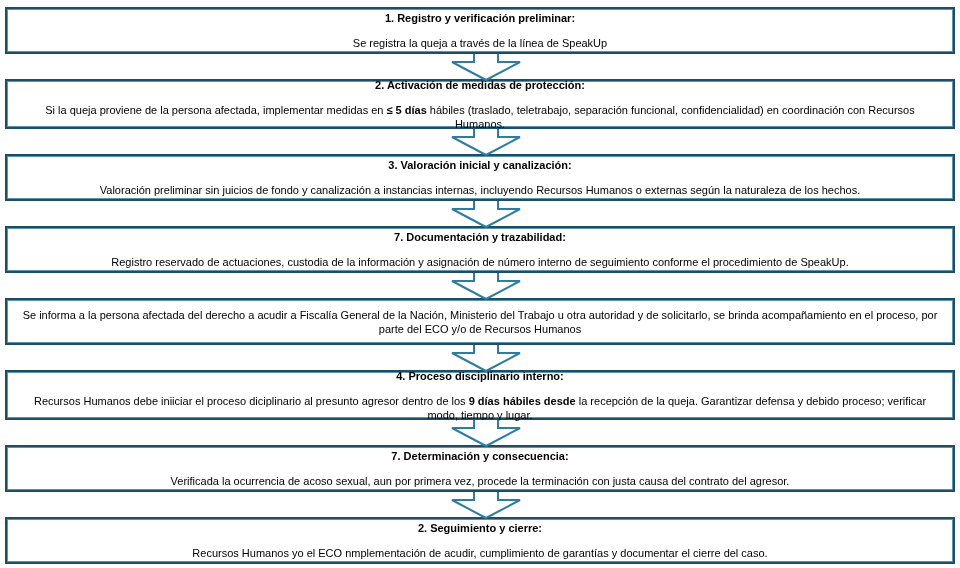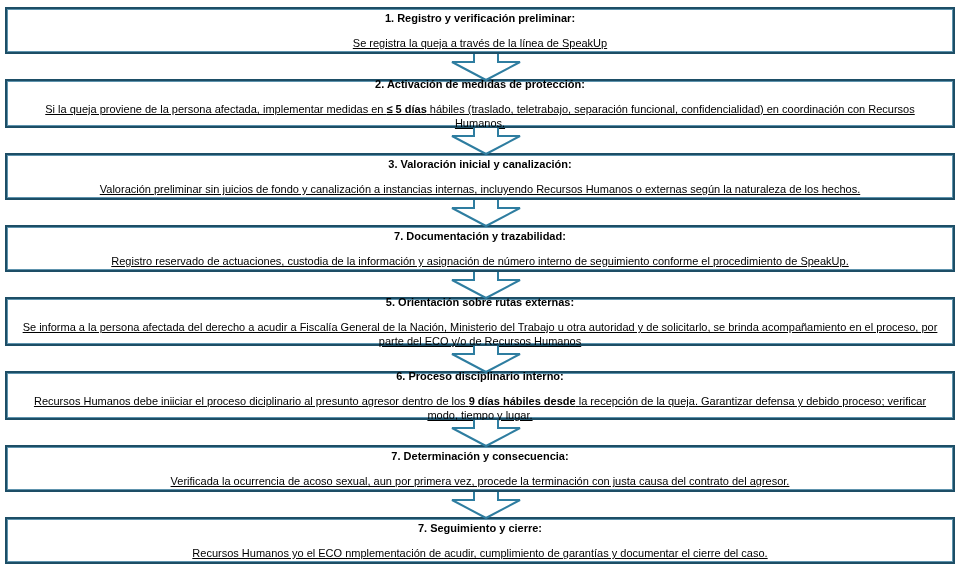--- a/index.html
+++ b/index.html
@@ -15,21 +15,21 @@
     background: #ffffff;
     border: 2px solid #1d4e66;
     box-shadow: inset 0 0 0 1px #5e93ad;
     display: flex; flex-direction: column; justify-content: center;
     gap: 11px;
     padding: 3px 14px;
     text-align: center;
     position: relative; z-index: 1;
   }
   .step-title { font-size: 11px; font-weight: bold; line-height: 14px; }
-  .step-body  { font-size: 11px; line-height: 14px; text-decoration: underline; }
+  .step-body  { font-size: 11px; line-height: 14px; }
   .step-body .b { font-weight: bold; }
   .arrow-gap {
     height: 25px; flex: 0 0 25px;
     display: flex; justify-content: center; align-items: flex-start;
     position: relative; z-index: 3;
   }
   .arrow-gap svg { display: block; transform: translateX(6px); overflow: visible; }
 </style>
 </head>
 <body>
@@ -70,47 +70,46 @@
     <div class="step-title">7. Documentación y trazabilidad:</div>
     <div class="step-body"><span>Registro reservado de actuaciones, custodia de la información y asignación de número interno de seguimiento conforme el procedimiento de SpeakUp.</span></div>
   </div>
   <div class="arrow-gap">
     <svg width="76" height="28" viewBox="0 0 76 28">
       <path d="M26 0 L26 8 L4 8 L38 26 L72 8 L50 8 L50 0" fill="#ffffff" stroke="#2e7da0" stroke-width="2"></path>
     </svg>
   </div>
 
   <div class="step">
-    <div class="step-title">5. Orientación sobre rutas externas:</div>
     <div class="step-body"><span>Se informa a la persona afectada del derecho a acudir a Fiscalía General de la Nación, Ministerio del Trabajo u otra autoridad y de solicitarlo, se brinda acompañamiento en el proceso, por parte del ECO y/o de Recursos Humanos</span></div>
   </div>
   <div class="arrow-gap">
     <svg width="76" height="28" viewBox="0 0 76 28">
       <path d="M26 0 L26 8 L4 8 L38 26 L72 8 L50 8 L50 0" fill="#ffffff" stroke="#2e7da0" stroke-width="2"></path>
     </svg>
   </div>
 
   <div class="step">
-    <div class="step-title">6. Proceso disciplinario interno:</div>
+    <div class="step-title">4. Proceso disciplinario interno:</div>
     <div class="step-body"><span>Recursos Humanos debe iniiciar el proceso diciplinario al presunto agresor dentro de los </span><span class="b">9 días hábiles desde</span><span> la recepción de la queja. Garantizar defensa y debido proceso; verificar modo, tiempo y lugar.</span></div>
   </div>
   <div class="arrow-gap">
     <svg width="76" height="28" viewBox="0 0 76 28">
       <path d="M26 0 L26 8 L4 8 L38 26 L72 8 L50 8 L50 0" fill="#ffffff" stroke="#2e7da0" stroke-width="2"></path>
     </svg>
   </div>
 
   <div class="step">
     <div class="step-title">7. Determinación y consecuencia:</div>
     <div class="step-body"><span>Verificada la ocurrencia de acoso sexual, aun por primera vez, procede la terminación con justa causa del contrato del agresor.</span></div>
   </div>
   <div class="arrow-gap">
     <svg width="76" height="28" viewBox="0 0 76 28">
       <path d="M26 0 L26 8 L4 8 L38 26 L72 8 L50 8 L50 0" fill="#ffffff" stroke="#2e7da0" stroke-width="2"></path>
     </svg>
   </div>
 
   <div class="step">
-    <div class="step-title">7. Seguimiento y cierre:</div>
+    <div class="step-title">2. Seguimiento y cierre:</div>
     <div class="step-body"><span>Recursos Humanos yo el ECO nmplementación de acudir, cumplimiento de garantías y documentar el cierre del caso.</span></div>
   </div>
 
 </div>
 
 </body></html>

